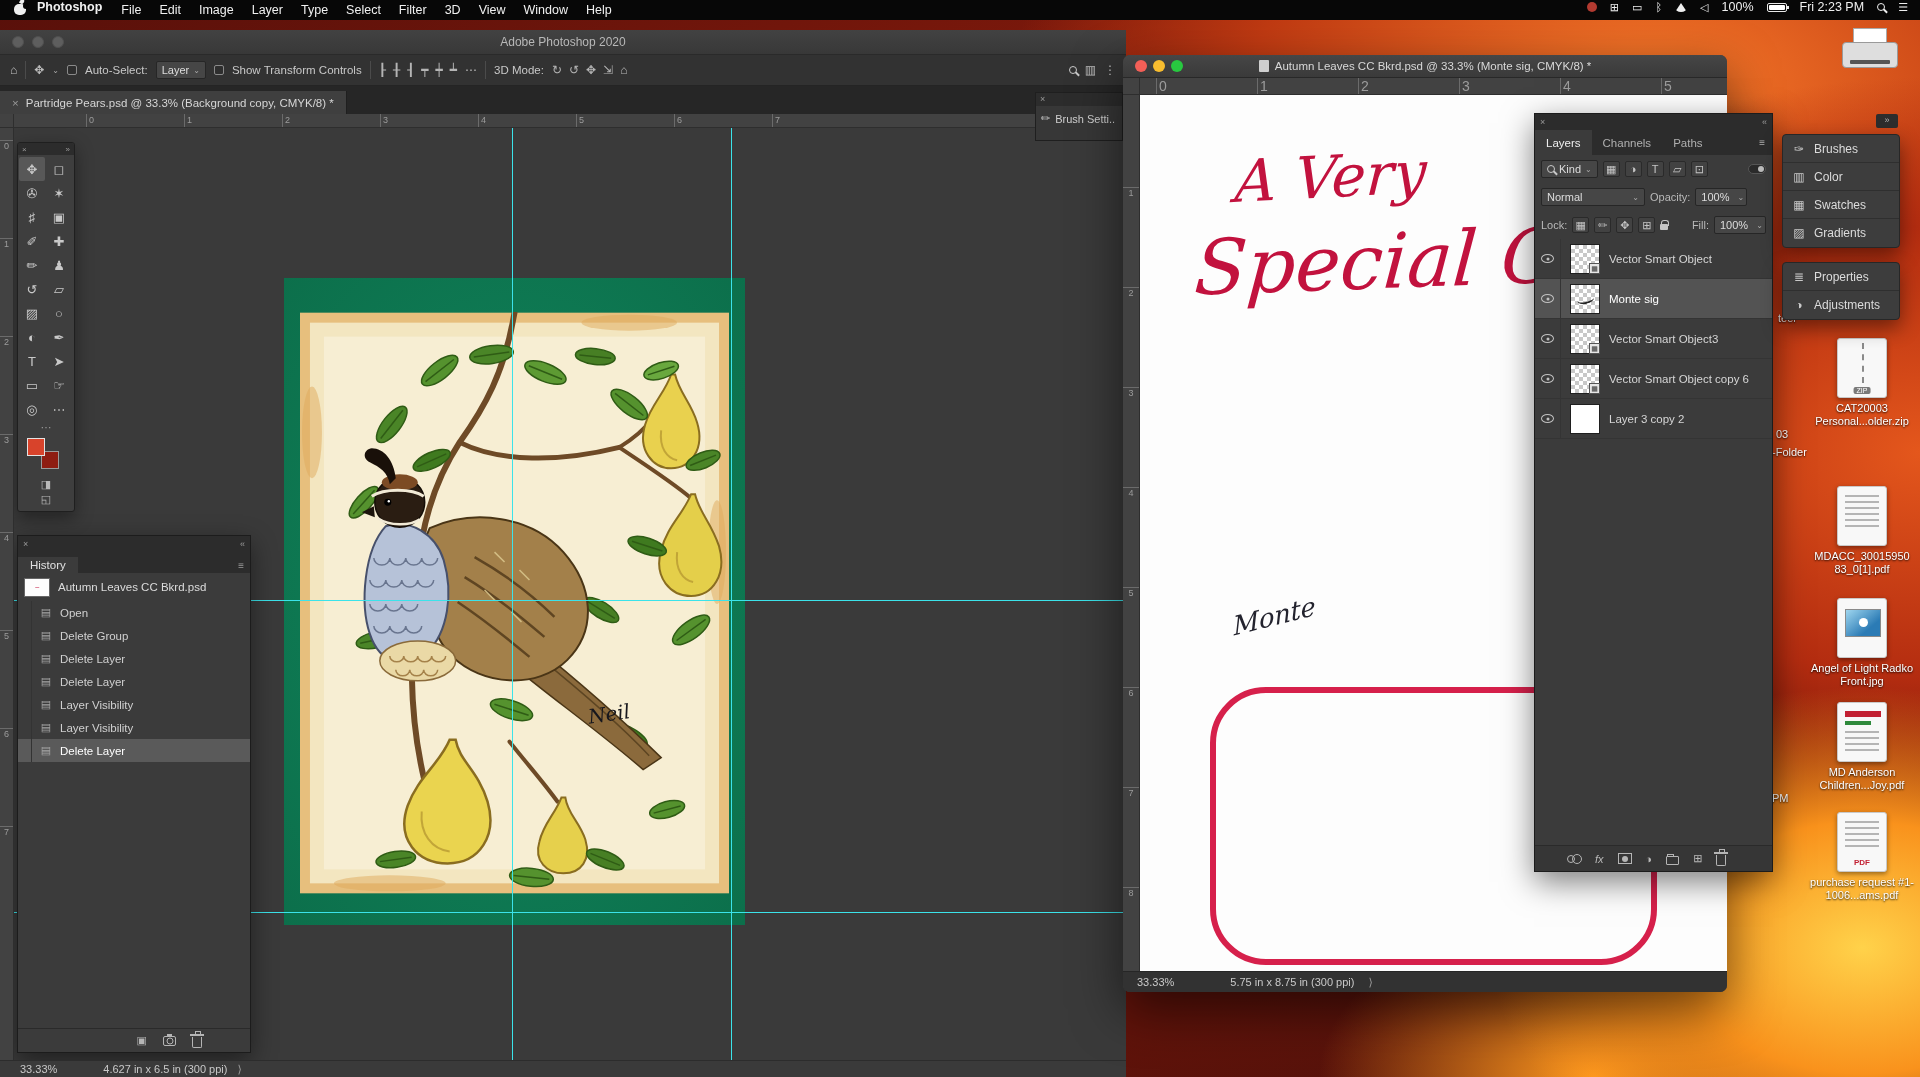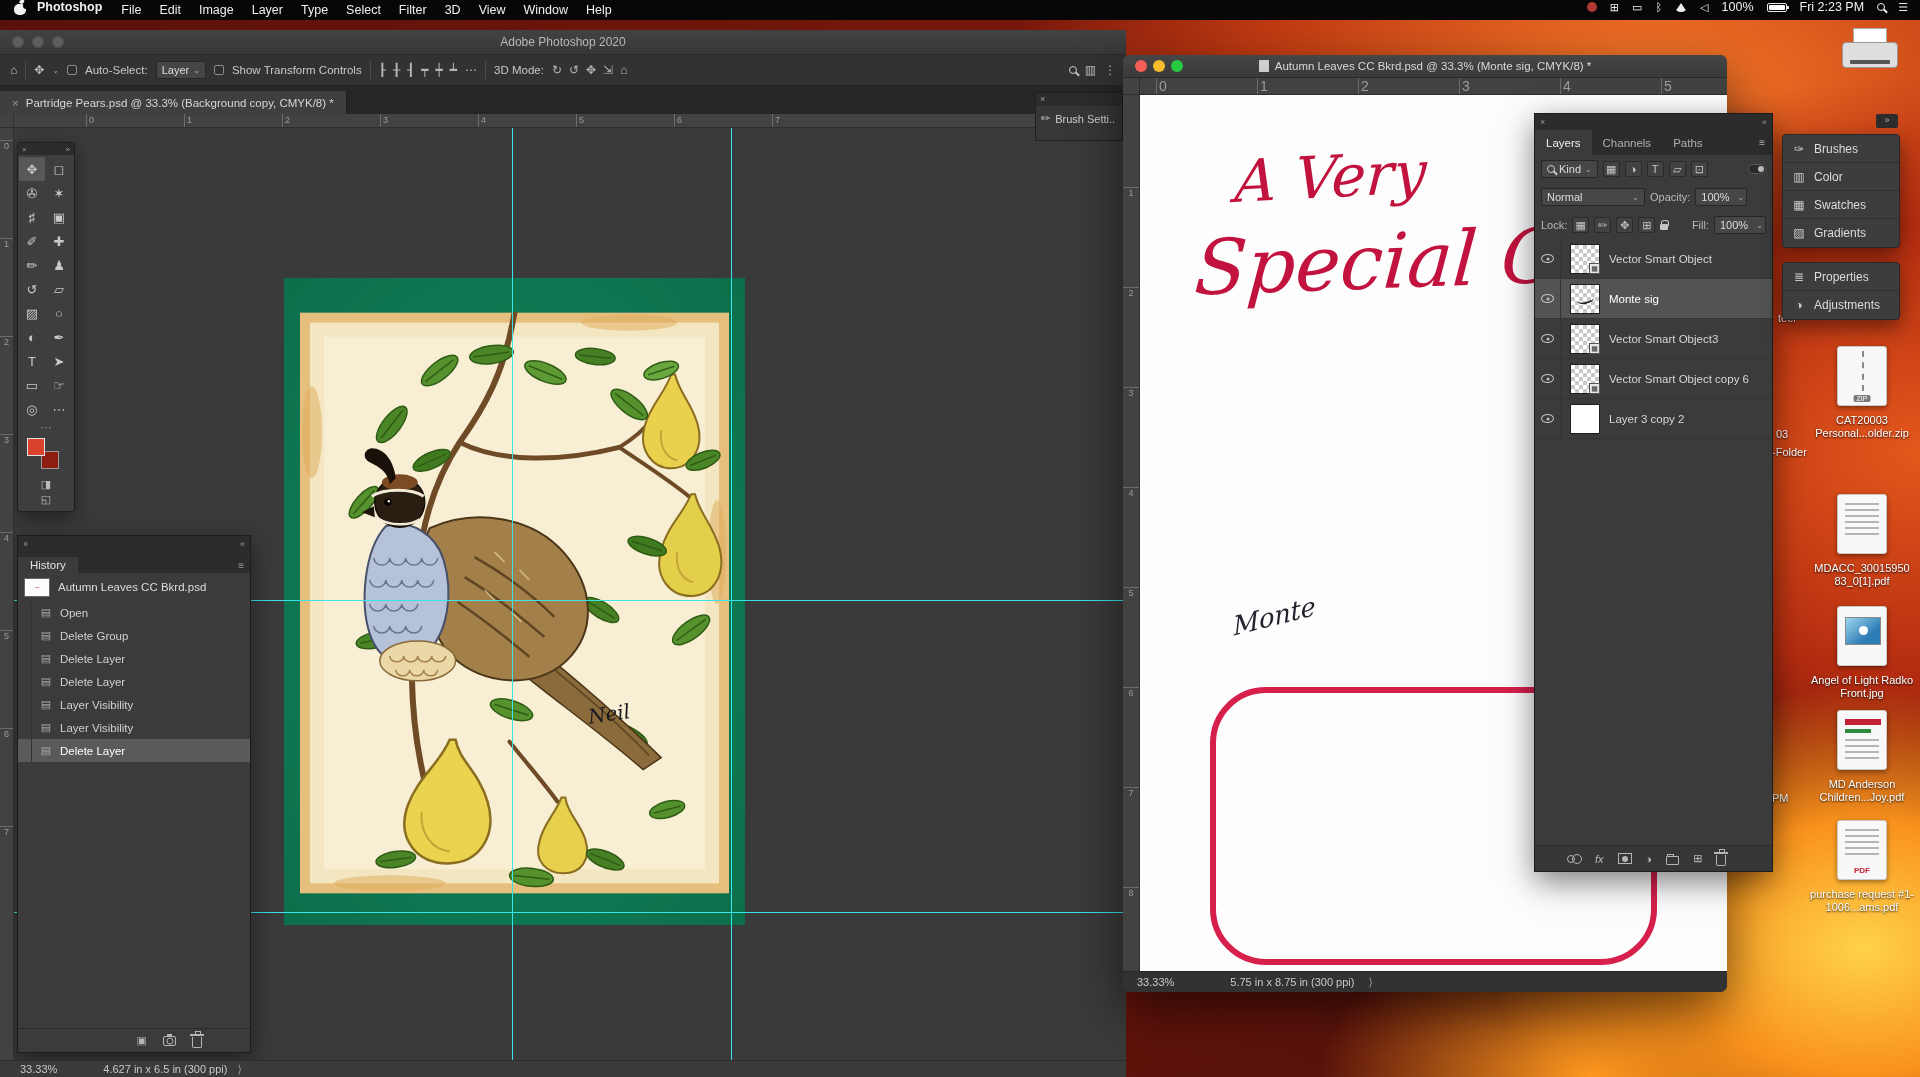--- a/index.html
+++ b/index.html
@@ -146,21 +146,21 @@
 .fxtxt{font-style:italic;font-size:11px;color:#b9b9b9}
 
 .dock{position:absolute;left:1782px;width:118px;background:#3d3d3d;border:1px solid #272727;border-radius:4px;z-index:45;box-shadow:0 8px 20px rgba(0,0,0,.45);overflow:hidden}
 .dock .drow{height:28px;display:flex;align-items:center;gap:8px;padding-left:9px;border-bottom:1px solid #2f2f2f}
 .dock .drow:last-of-type{border-bottom:none}
 .dock .di{width:14px;text-align:center;color:#c9c9c9;font-size:12px}
 .dock .dl{color:#dcdcdc;font-size:12px}
 #dockchip{position:absolute;left:1876px;top:114px;width:22px;height:14px;background:#2d2d2d;border-radius:2px;color:#b5b5b5;font-size:9px;text-align:center;line-height:13px;z-index:45}
 
 .dicon{position:absolute;left:1806px;width:112px;text-align:center;z-index:2}
-.dicon .fig{width:50px;height:60px;background:#f8f8f8;border:1px solid #c9c9c9;border-radius:3px;margin:8px auto;position:relative;box-shadow:0 2px 5px rgba(0,0,0,.4);overflow:hidden}
+.dicon .fig{width:50px;height:60px;background:#f8f8f8;border:1px solid #c9c9c9;border-radius:3px;margin:0 auto;position:relative;box-shadow:0 2px 5px rgba(0,0,0,.4);overflow:hidden}
 .dicon .lbl{margin-top:4px;font-size:11px;color:#fff;text-shadow:0 1px 2px rgba(0,0,0,.9);line-height:1.2}
 .zipline{position:absolute;left:50%;top:4px;bottom:14px;border-left:2px dashed #8a8a8a}
 .zipbadge{position:absolute;left:50%;transform:translateX(-50%);bottom:3px;background:#7a7a7a;color:#fff;font-size:7px;padding:0 3px;border-radius:2px}
 .doclines{position:absolute;left:7px;right:7px;top:8px;height:36px;background:repeating-linear-gradient(#b5b5b5 0 2px,transparent 2px 6px)}
 .jpgthumb{position:absolute;left:7px;top:10px;width:36px;height:28px;background:linear-gradient(140deg,#9fd6ef 0%,#2b7bb5 70%);border:1px solid #8a8a8a}
 .jpgthumb::after{content:"";position:absolute;left:13px;top:8px;width:9px;height:9px;background:#fff;border-radius:50%}
 .mdstripe1{position:absolute;left:7px;top:8px;width:36px;height:6px;background:#c22033}
 .mdstripe2{position:absolute;left:7px;top:18px;width:26px;height:4px;background:#2f8a3c}
 .pdfbadge{position:absolute;left:50%;transform:translateX(-50%);bottom:4px;color:#c22033;font-size:8px;font-weight:bold}
 .psdnoise{position:absolute;inset:4px;background-color:#d8d8d8;background-image:radial-gradient(#7a7a7a 1px,transparent 1px);background-size:4px 4px}

